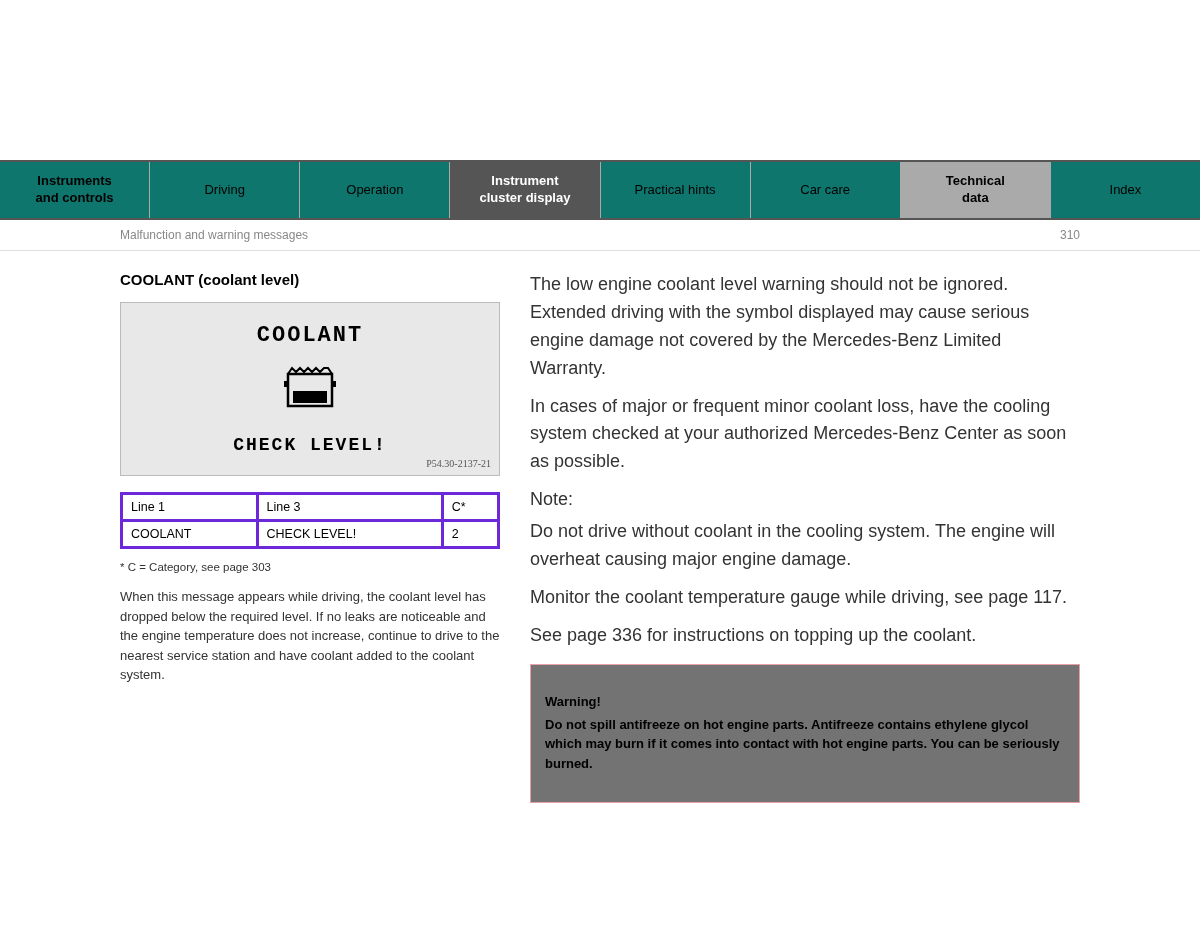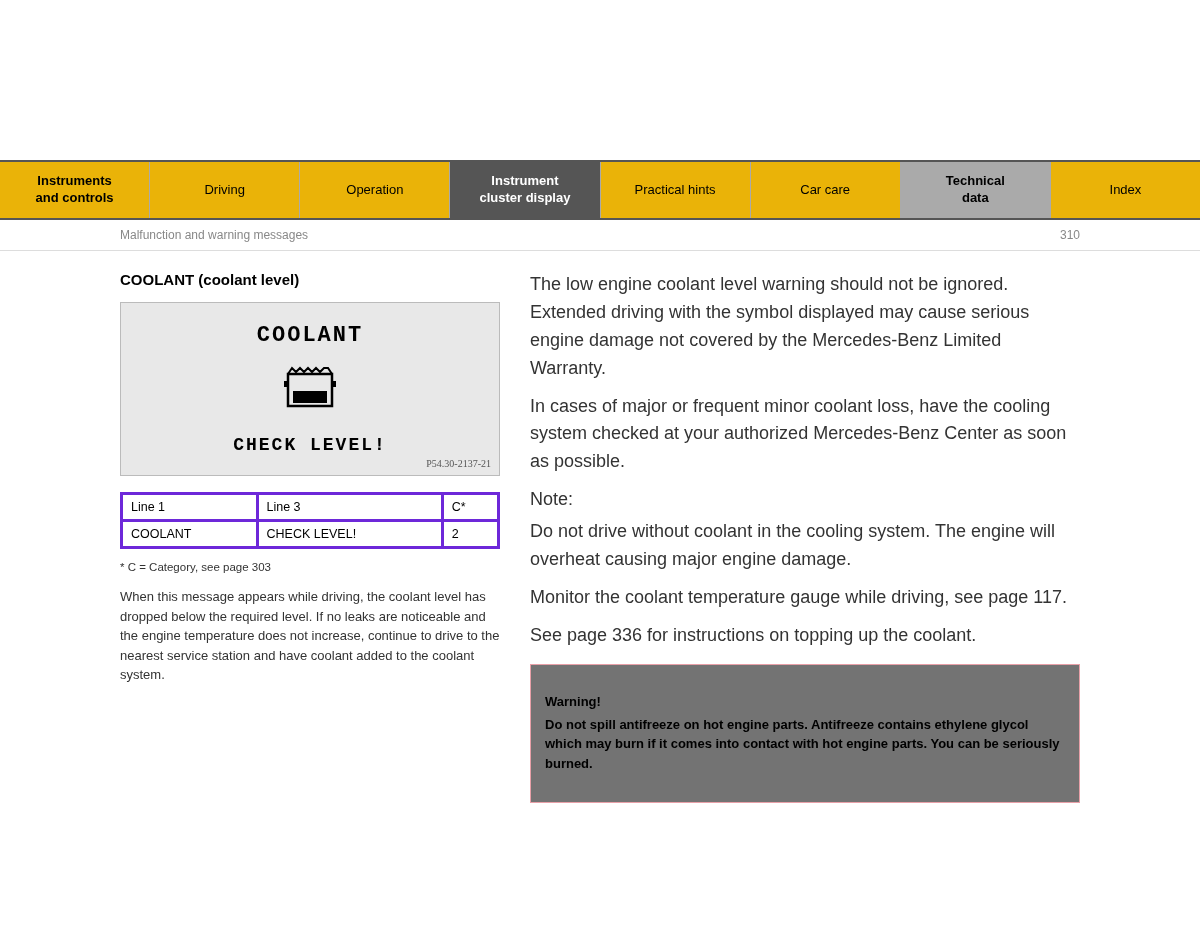--- a/index.html
+++ b/index.html
@@ -9,21 +9,21 @@
       width: 1200px;
       min-height: 927px;
       font-size: 13px;
       color: #000;
     }
 
     
     .nav-bar {
       display: flex;
       width: 100%;
-      background: #eab308;
+      background: #0f766e;
       border-top: 2px solid #555;
       border-bottom: 2px solid #555;
       margin-top: 160px;
     }
 
     .nav-item {
       flex: 1;
       display: flex;
       align-items: center;
       justify-content: center;

